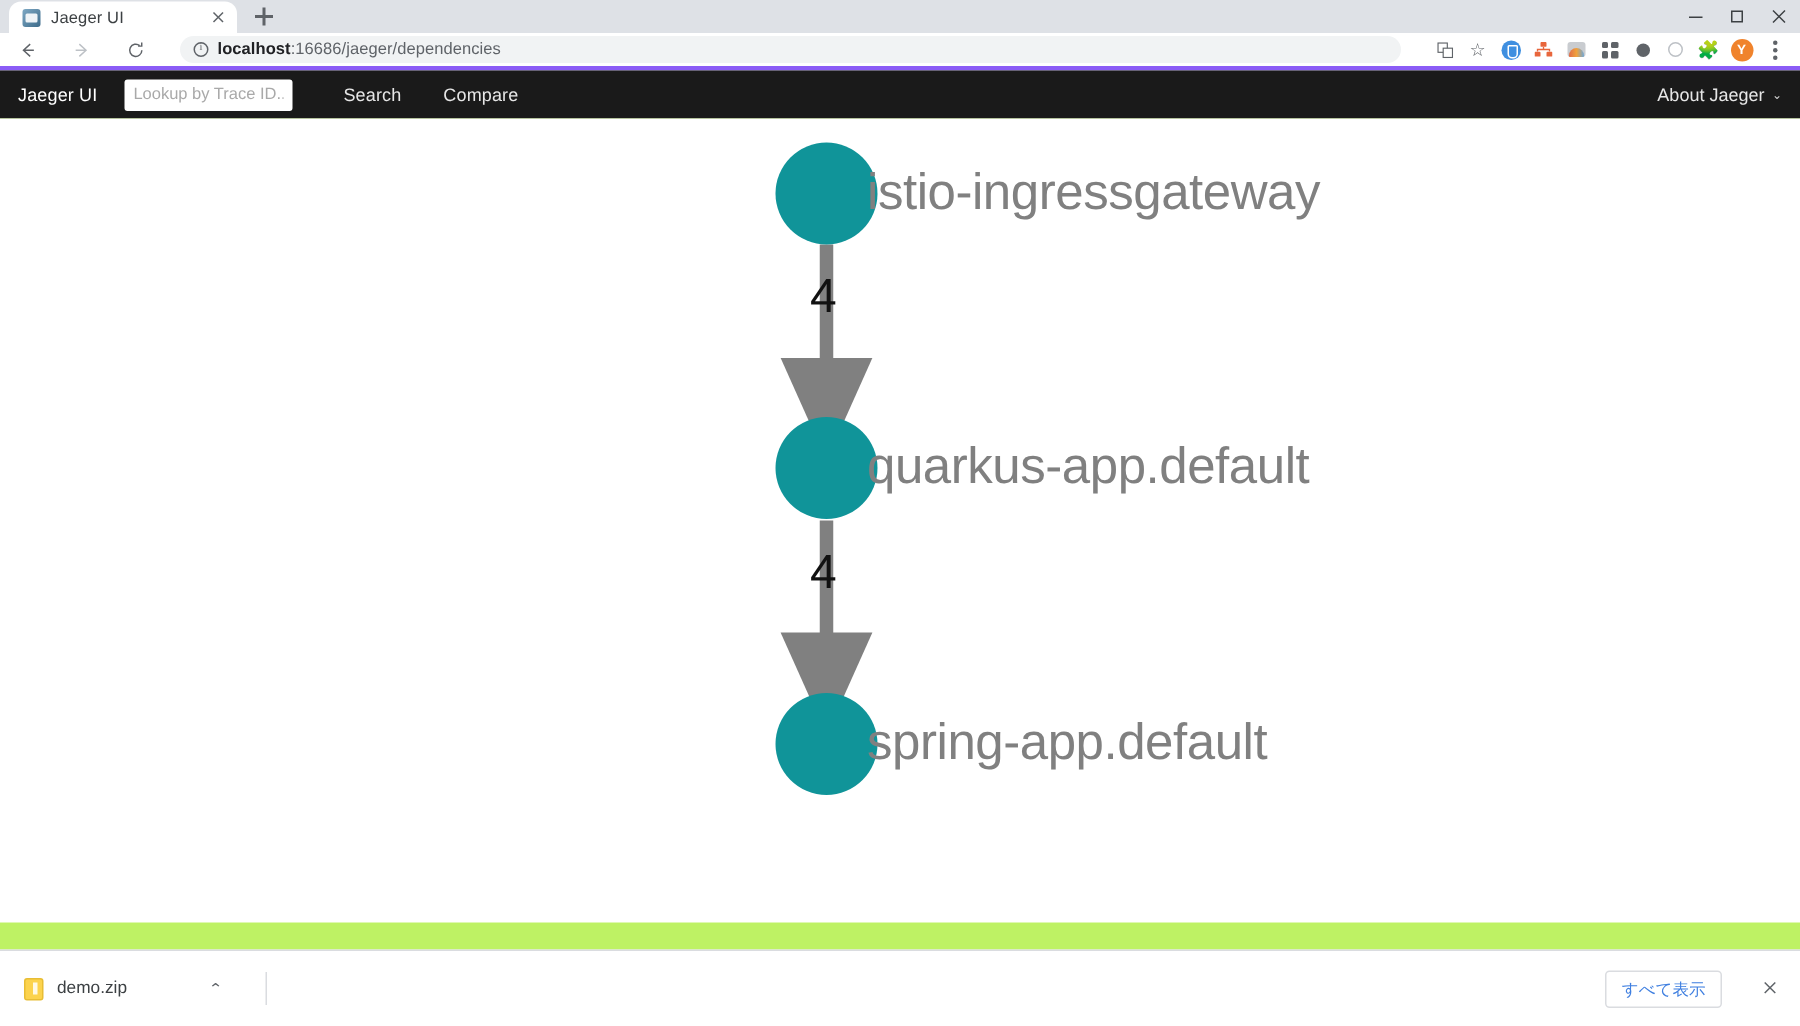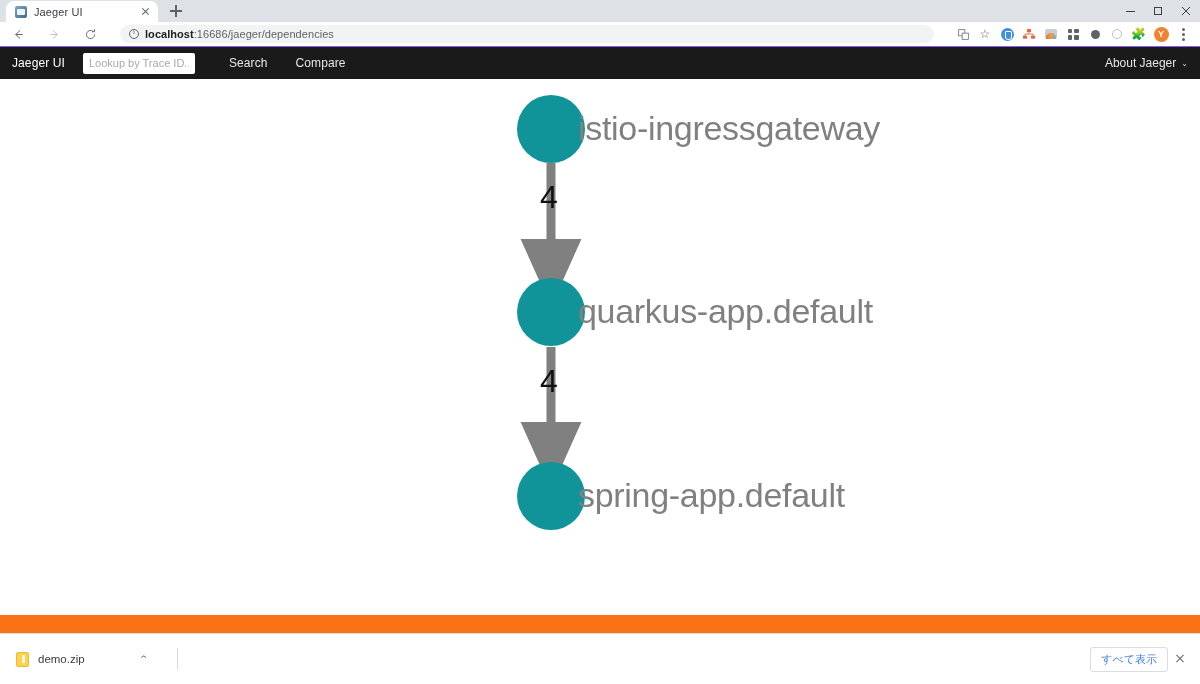--- a/index.html
+++ b/index.html
@@ -5,21 +5,21 @@
   * { box-sizing: border-box; }
   html, body {
     margin: 0; padding: 0;
     width: 1200px; height: 684px;
     overflow: hidden;
     font-family: "Liberation Sans", sans-serif;
     background: #ffffff;
   }
 
   
-  .browser { width: 1200px; height: 684px; position: relative; background: #f97316; border-radius: 16px; }
+  .browser { width: 1200px; height: 684px; position: relative; background: #bef264; border-radius: 16px; }
 
   .tabstrip {
     height: 22px; background: #dee1e6;
     display: flex; align-items: flex-end; position: relative;
   }
   .tab {
     height: 21px; width: 152px; background: #fff;
     border-top-left-radius: 8px; border-top-right-radius: 8px;
     display: flex; align-items: center; padding: 0 6px 0 9px;
     margin-left: 6px; gap: 7px; position: relative;
@@ -60,21 +60,21 @@
     position: absolute; right: 0; top: 0; height: 22px;
     display: flex; align-items: center; gap: 0;
   }
   .wc { width: 28px; height: 22px; display:flex; align-items:center; justify-content:center; cursor: pointer; }
   .wc i { display:block; color:#3c4043; font-style: normal; font-size: 10px; line-height: 1; }
   .wc-min i { width: 9px; height: 1px; background: #3c4043; }
   .wc-max i { width: 8px; height: 8px; border: 1px solid #3c4043; }
 
   .toolbar {
     height: 25px; background: #fff; display: flex; align-items: center;
-    padding: 0 6px; gap: 12px; border-bottom: 1px solid #8b5cf6;
+    padding: 0 6px; gap: 12px; border-bottom: 3px solid #8b5cf6;
   }
   .navbtn {
     width: 24px; height: 24px; display: flex; align-items: center; justify-content: center;
     cursor: pointer; color: #5f6368; font-size: 13px;
   }
   .navbtn.disabled { color: #bdc1c6; }
   .omnibox {
     flex: 1; height: 18px; background: #f1f3f4; border-radius: 9px;
     margin-left: 6px; margin-right: 6px; display: flex; align-items: center;
     padding: 0 9px; gap: 6px; cursor: text;
@@ -168,21 +168,21 @@
     width: 13px; height: 15px; background: #fcd34d; border-radius: 2px;
     position: relative; border: 1px solid #e8bd34; flex: none;
   }
   .zipicon::after {
     content:""; position:absolute; left:5px; top:2px; width:3px; height:8px;
     background: #fff; opacity:.85;
   }
   .dl-name { font-size: 11.5px; color: #3c4043; }
   .dl-caret { font-size: 9px; color: #5f6368; margin-left: 46px; transform: scaleX(1.3); }
   .dl-sep { width: 1px; height: 22px; background: #dadce0; margin-left: 24px; }
-  .shelf-right { margin-left: auto; display: flex; align-items: center; gap: 2px; }
+  .shelf-right { margin-left: auto; display: flex; align-items: center; gap: 22px; }
   .showall {
     font-size: 11px; color: #3f7fe0; border: 1px solid #dadce0; border-radius: 3px;
     padding: 4px 10px; cursor: pointer; background: #fff;
     font-family: "Liberation Sans", sans-serif;
   }
   .shelf-close { width: 20px; height: 20px; position: relative; cursor: pointer; }
   .shelf-close::before, .shelf-close::after {
     content:""; position:absolute; left:5px; top:9px; width:10px; height:1px; background:#5f6368;
   }
   .shelf-close::before { transform: rotate(45deg); }

